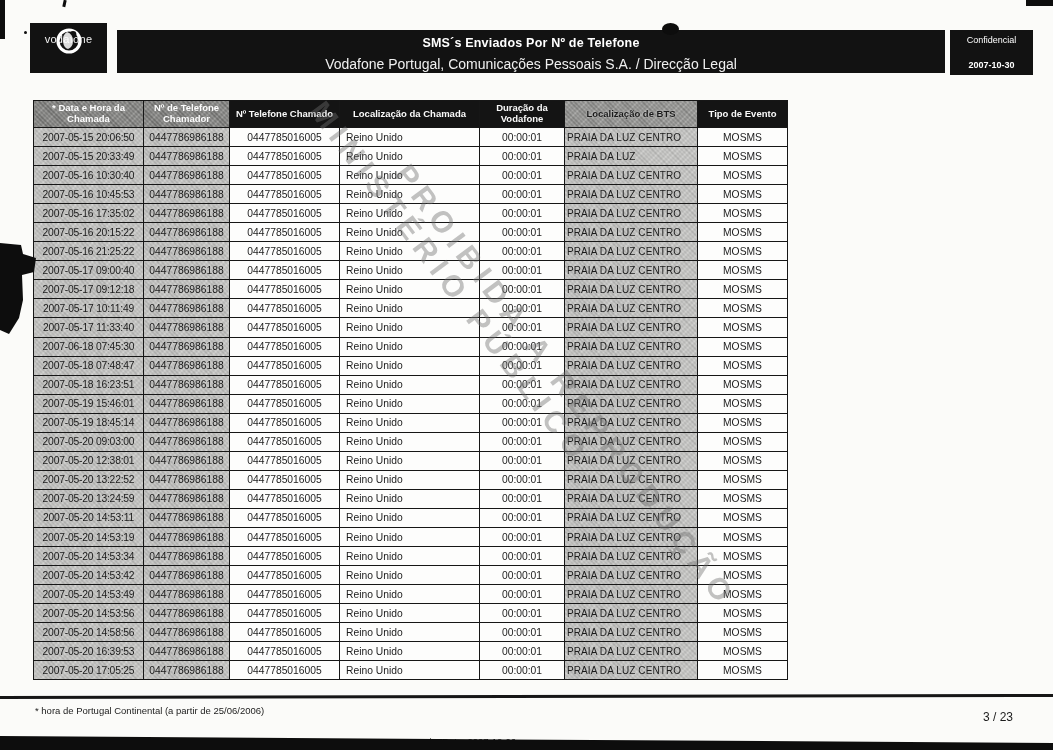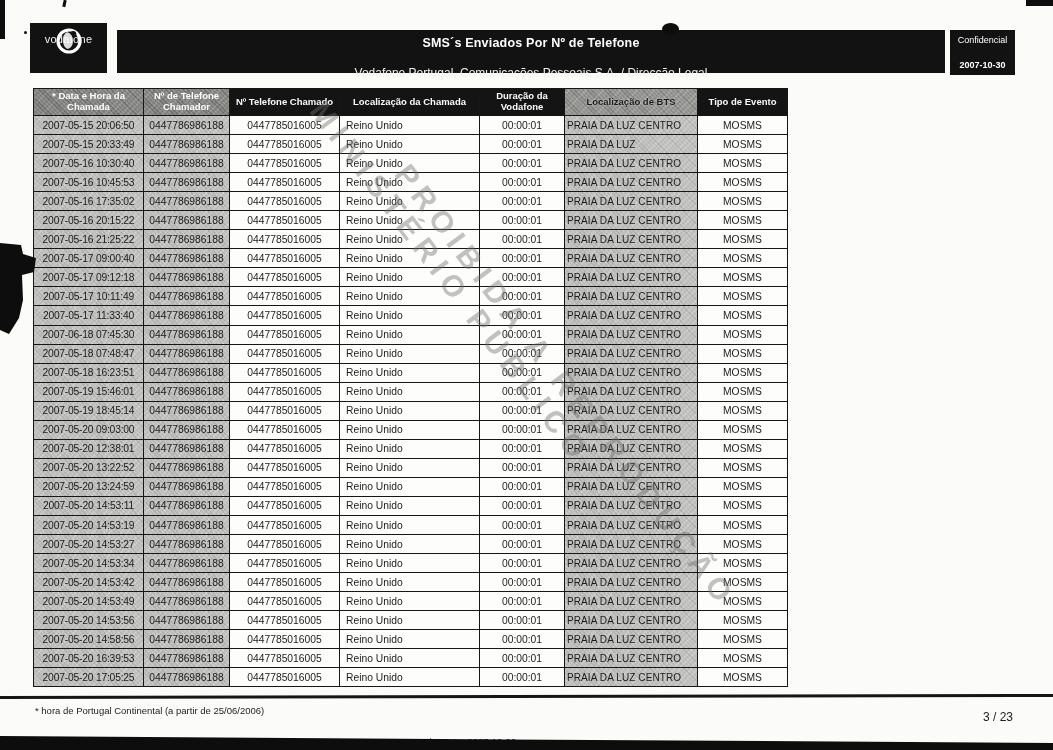--- a/index.html
+++ b/index.html
@@ -23,36 +23,37 @@
     padding-bottom:18px;
   }
   .logo-mark { position:absolute; top:3px; left:50%; transform:translateX(-50%); }
   .logo-text { font-size:11px; letter-spacing:.3px; color:#f2f2f2; }
 
   .header-bar {
     position:absolute; left:117px; top:30px; width:828px; height:43px;
     background:#121212; color:#fff; text-align:center;
   }
   .header-title { font-size:12.5px; font-weight:bold; margin-top:6px; letter-spacing:.2px; }
-  .header-subtitle { font-size:12px; margin-top:16px; color:#f0f0f0; }
+  .header-subtitle { font-size:14px; margin-top:6px; color:#f0f0f0; }
 
   .conf-box {
-    position:absolute; left:950px; top:30px; width:65px; height:45px;
+    position:absolute; left:950px; top:30px; width:83px; height:45px;
     background:#121212; color:#fff; text-align:center;
     display:flex; flex-direction:column; justify-content:space-between;
     padding:5px 0 5px 0;
   }
   .conf-label { font-size:9px; }
   .conf-date  { font-size:9px; font-weight:bold; }
 
   
   .table-wrap { position:absolute; left:33px; top:88px; z-index:2; }
   table {
     border-collapse:collapse; table-layout:fixed;
     width:754px;
+    margin-top:12px;
   }
   th, td {
     border:1.5px solid #161616;
     overflow:hidden; white-space:nowrap;
   }
   th {
     height:27px; font-size:9.5px; font-weight:bold;
     background:#141414; color:#fafafa;
     line-height:1.15; white-space:normal; padding:1px 2px;
   }
@@ -361,29 +362,20 @@
           <tr>
             <td class="c0 noisy">2007-05-20 14:53:19</td>
             <td class="c1 noisy">0447786986188</td>
             <td class="c2">0447785016005</td>
             <td class="c3">Reino Unido</td>
             <td class="c4">00:00:01</td>
             <td class="c5 noisy">PRAIA DA LUZ CENTRO</td>
             <td class="c6">MOSMS</td>
           </tr>
           <tr>
-            <td class="c0 noisy">2007-05-20 14:53:27</td>
-            <td class="c1 noisy">0447786986188</td>
-            <td class="c2">0447785016005</td>
-            <td class="c3">Reino Unido</td>
-            <td class="c4">00:00:01</td>
-            <td class="c5 noisy">PRAIA DA LUZ CENTRO</td>
-            <td class="c6">MOSMS</td>
-          </tr>
-          <tr>
             <td class="c0 noisy">2007-05-20 14:53:34</td>
             <td class="c1 noisy">0447786986188</td>
             <td class="c2">0447785016005</td>
             <td class="c3">Reino Unido</td>
             <td class="c4">00:00:01</td>
             <td class="c5 noisy">PRAIA DA LUZ CENTRO</td>
             <td class="c6">MOSMS</td>
           </tr>
           <tr>
             <td class="c0 noisy">2007-05-20 14:53:42</td>

